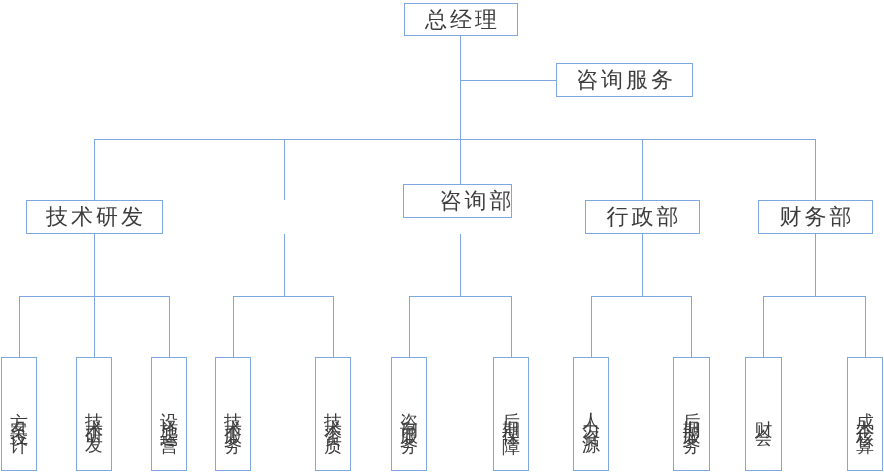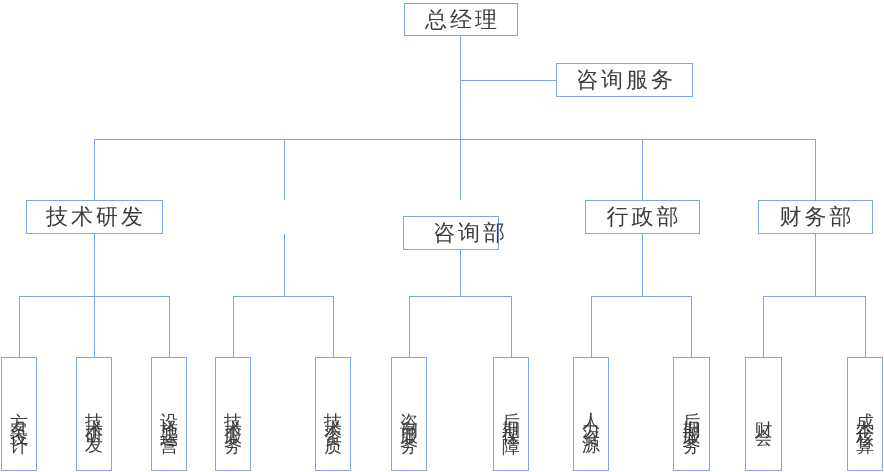--- a/index.html
+++ b/index.html
@@ -99,21 +99,21 @@
     <span>总经理</span>
   </div>
 
   <div class="node node-h" style="left:556px; top:63px; width:137px; height:34px;">
     <span>咨询服务</span>
   </div>
 
   <div class="node node-h" style="left:26px; top:200px; width:137px; height:34px;">
     <span>技术研发</span>
   </div>
-  <div class="node node-h" style="left:403px; top:216px; width:96px; height:34px;padding-left:36px;">
+  <div class="node node-h" style="left:403px; top:184px; width:109px; height:34px;padding-left:36px;">
     <span>咨询部</span>
   </div>
   <div class="node node-h" style="left:585px; top:200px; width:115px; height:34px;">
     <span>行政部</span>
   </div>
   <div class="node node-h" style="left:758px; top:200px; width:115px; height:34px;text-align:center;">
     <span>财务部</span>
   </div>
 
   <div class="node node-v" style="left:1px; top:357px; width:36px; height:114px;">

